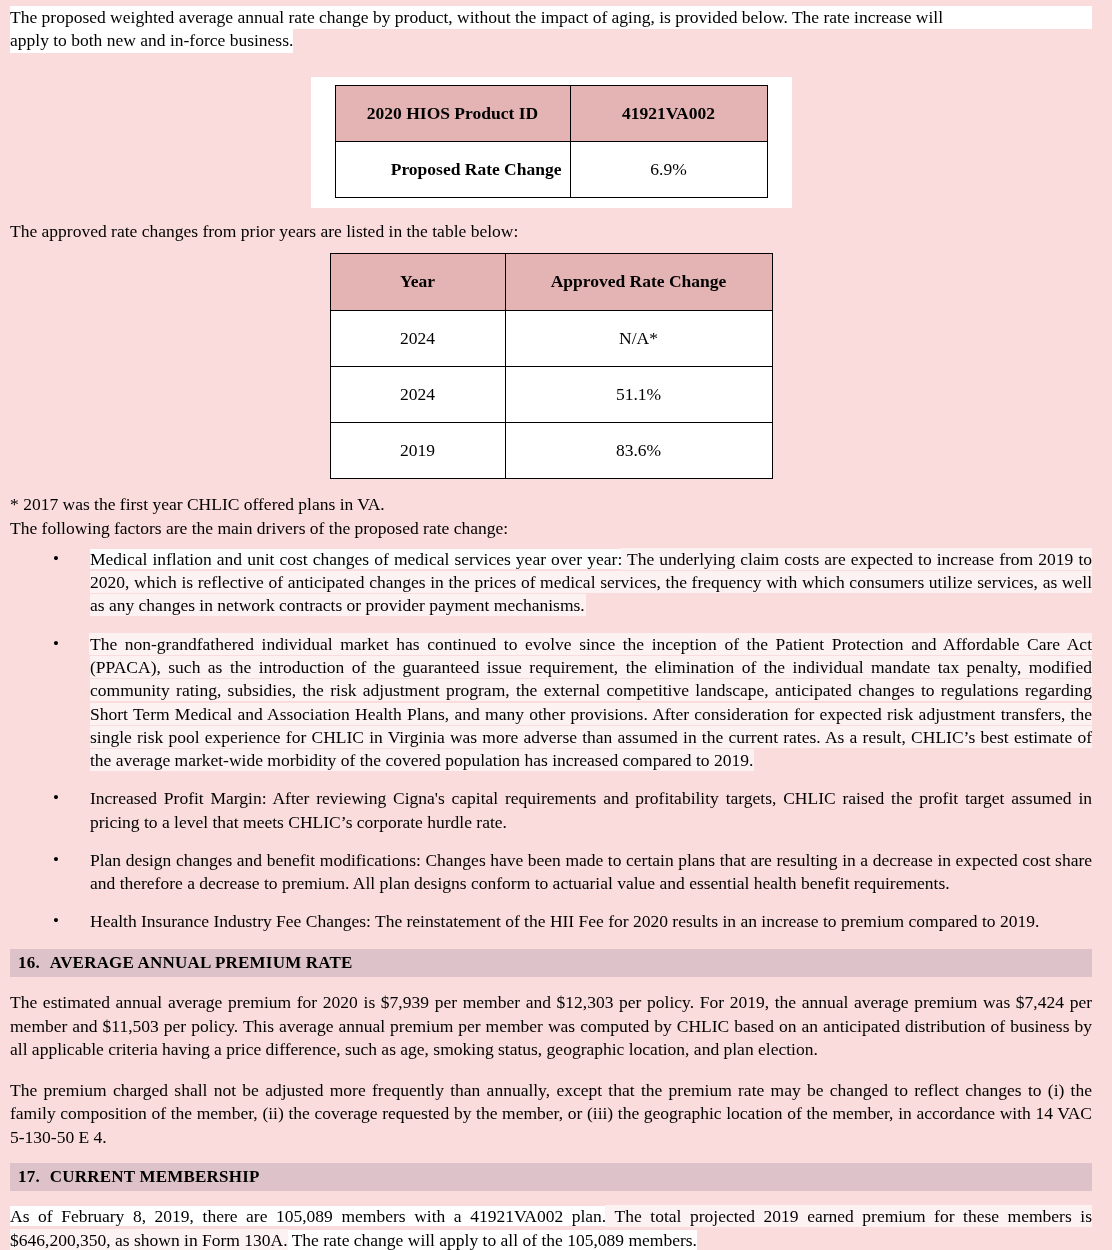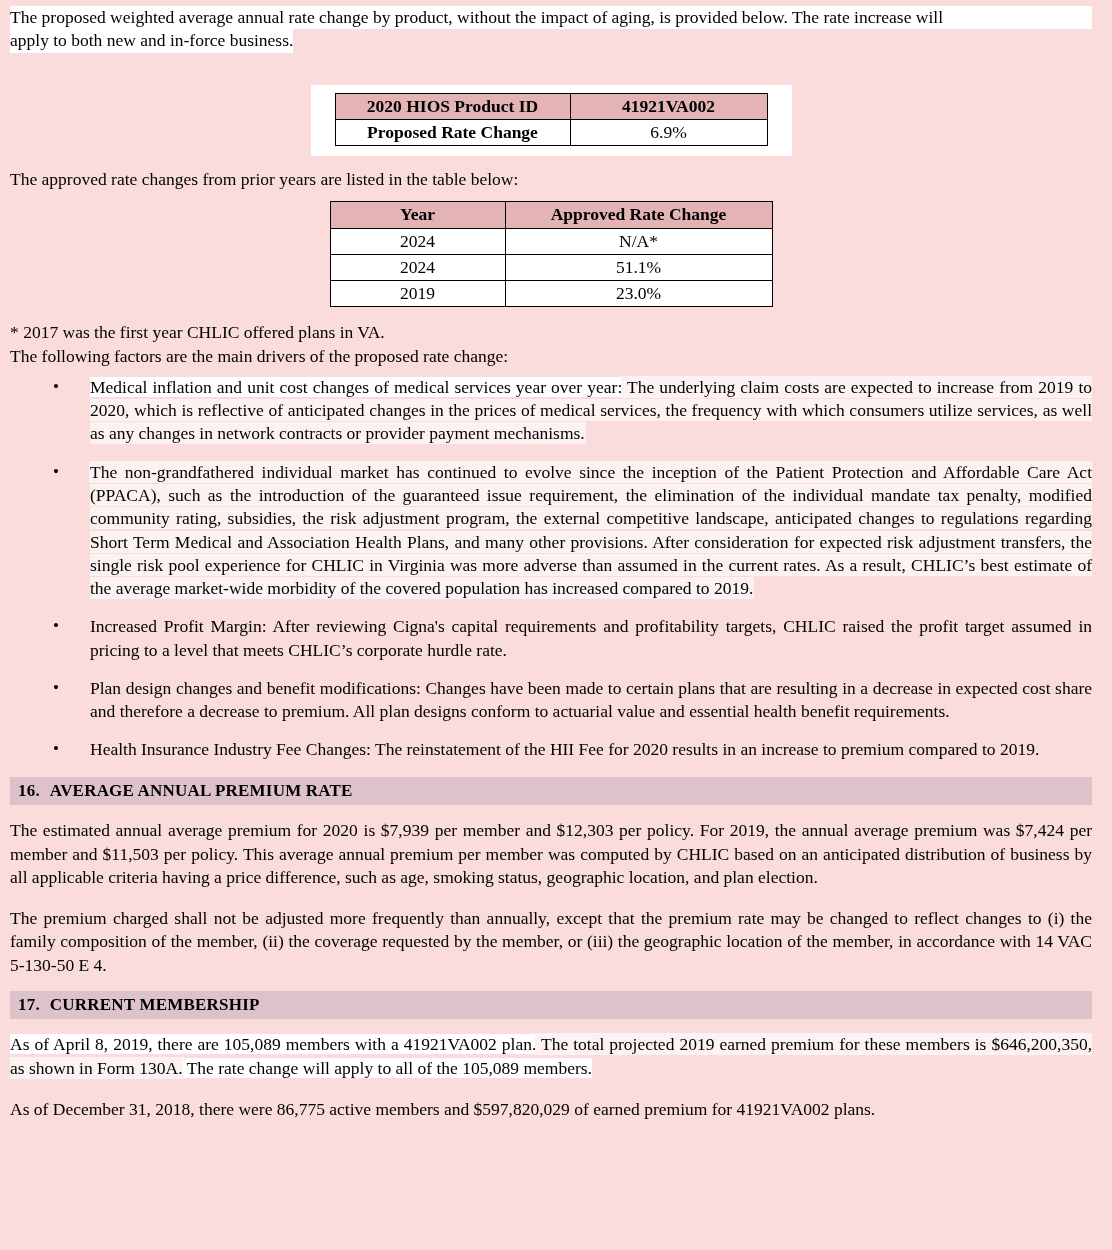--- a/index.html
+++ b/index.html
@@ -28,21 +28,21 @@
   .hl {
     background: #fdf2f2;
     box-shadow: 0 0 0 1px #fdf2f2;
   }
   .hlw {
     background: #ffffff;
   }
 
   
   .intro {
-    margin: 0 0 32px 0;
+    margin: 0 0 24px 0;
   }
   .intro-line1 {
     display: block;
     background: #ffffff;
   }
   .intro-line2 {
     display: inline-block;
     background: #ffffff;
   }
 
@@ -56,31 +56,31 @@
   .t1-shell {
     background: #ffffff;
     padding: 8px 24px 10px 24px;
   }
   table.doc {
     border-collapse: collapse;
     font-size: 17.5px;
   }
   table.doc td {
     border: 1px solid #000;
-    padding: 1px 8px;
+    padding: 16px 8px;
     text-align: center;
     background: #ffffff;
   }
   table.doc td.hdr {
     background: #e4b4b4;
     font-weight: bold;
   }
   table.doc td.lbl {
     font-weight: bold;
-    text-align: center;
+    text-align: right;
     background: #ffffff;
   }
   .t1 td:nth-child(1) { width: 218px; }
   .t1 td:nth-child(2) { width: 180px; }
 
   
   .t2-wrap {
     display: flex;
     justify-content: center;
     margin: 10px 0 14px 0;
@@ -169,21 +169,21 @@
       <tr>
         <td>2024</td>
         <td>N/A*</td>
       </tr>
       <tr>
         <td>2024</td>
         <td>51.1%</td>
       </tr>
       <tr>
         <td>2019</td>
-        <td>23.0%</td>
+        <td>83.6%</td>
       </tr>
     </tbody>
       </table>
   </div>
 
   <p class="para footnote">* 2017 was the first year CHLIC offered plans in VA.</p>
 
   <p class="para">The following factors are the main drivers of the proposed rate change:</p>
 
   <ul class="bullets">
@@ -213,17 +213,17 @@
     <span class="num">16.</span><span>AVERAGE ANNUAL PREMIUM RATE</span>
   </div>
 
   <p class="body-para">The estimated annual average premium for 2020 is $7,939 per member and $12,303 per policy. For 2019, the annual average premium was $7,424 per member and $11,503 per policy. This average annual premium per member was computed by CHLIC based on an anticipated distribution of business by all applicable criteria having a price difference, such as age, smoking status, geographic location, and plan election.</p>
   <p class="body-para nomargin">The premium charged shall not be adjusted more frequently than annually, except that the premium rate may be changed to reflect changes to (i) the family composition of the member, (ii) the coverage requested by the member, or (iii) the geographic location of the member, in accordance with 14 VAC 5-130-50 E 4.</p>
 
   <div class="section-head">
     <span class="num">17.</span><span>CURRENT MEMBERSHIP</span>
   </div>
 
-  <p class="body-para"><span class="hlw">As of April 8, 2019, there are 105,089 members with a 41921VA002 plan.</span><span class="hl"> The total projected 2019 earned premium for these members is $646,200,350, as shown in Form 130A.</span><span class="hlw"> The rate change will apply to all of the 105,089 members.</span></p>
+  <p class="body-para"><span class="hlw">As of February 8, 2019, there are 105,089 members with a 41921VA002 plan.</span><span class="hl"> The total projected 2019 earned premium for these members is $646,200,350, as shown in Form 130A.</span><span class="hlw"> The rate change will apply to all of the 105,089 members.</span></p>
 
   <p class="body-para nomargin">As of December 31, 2018, there were 86,775 active members and $597,820,029 of earned premium for 41921VA002 plans.</p>
 
 </div>
 
 </body></html>

